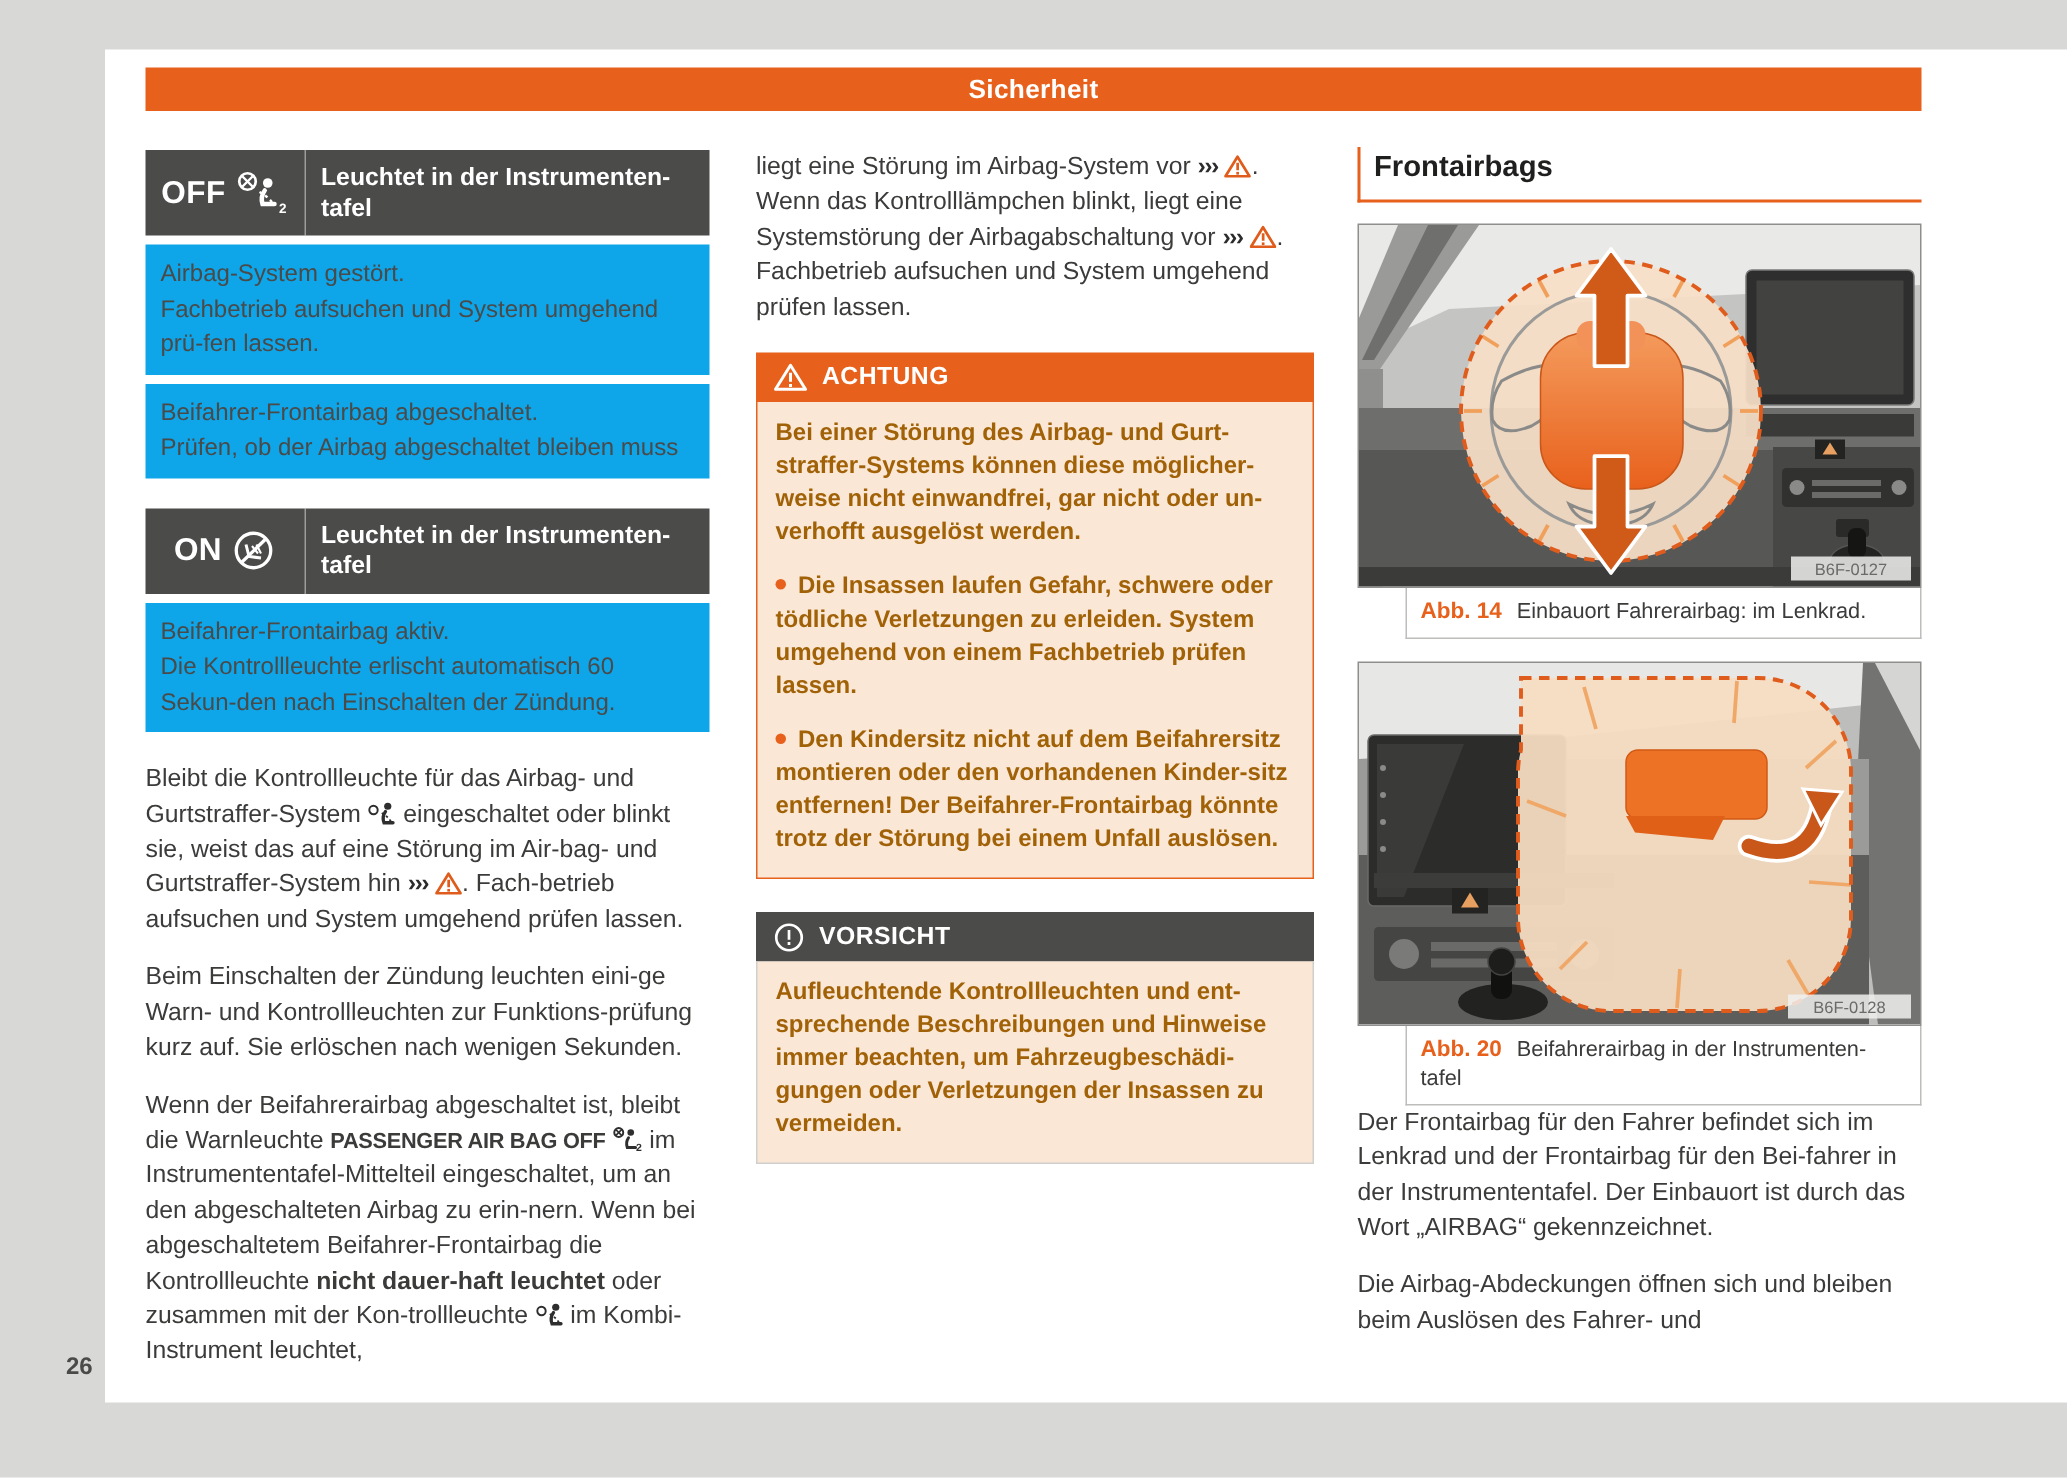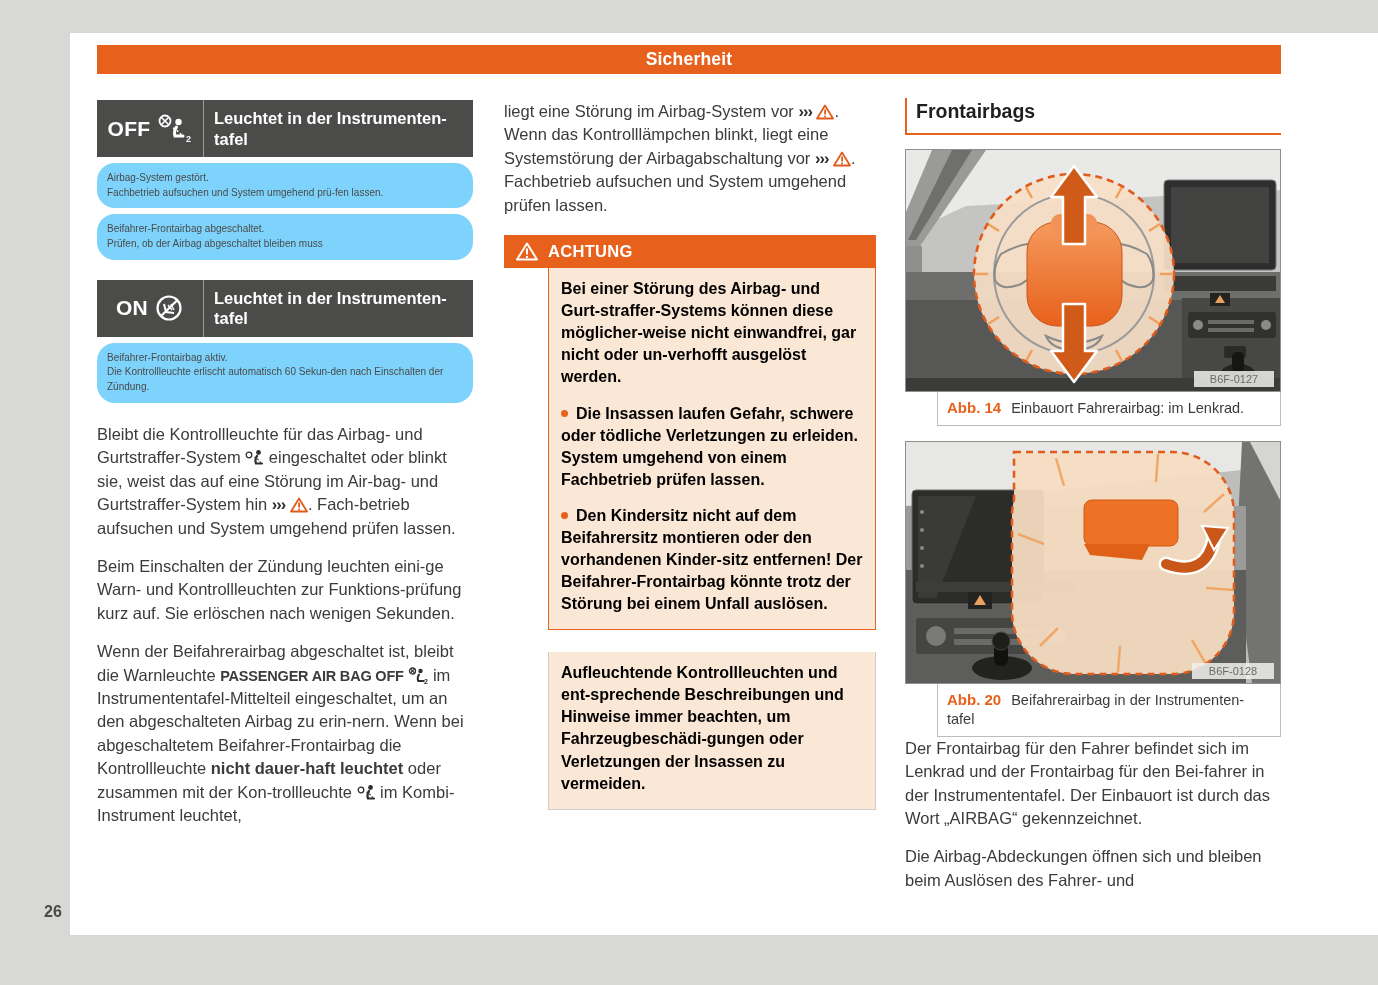--- a/index.html
+++ b/index.html
@@ -35,41 +35,41 @@
   .ind-cell-icon{
     width:106px;display:flex;align-items:center;justify-content:center;gap:6px;
     border-right:1px solid rgba(255,255,255,.45);
   }
   .ind-label{font-weight:bold;font-size:21px;letter-spacing:.3px;}
   .ind-title{
     flex:1;display:flex;align-items:center;padding:4px 10px;
     font-weight:bold;font-size:16.5px;line-height:1.22;
   }
   .gray-row{
-    background:#7dd3fc;color:#4a4a49;font-size:10px;line-height:1.47;
-    padding:8px 10px;margin-bottom:6px;white-space:pre-line;border-radius:18px;
+    background:#0ea5e9;color:#4a4a49;font-size:16px;line-height:1.47;
+    padding:8px 10px;margin-bottom:6px;white-space:pre-line;
   }
   .spacer18{height:14px;}
 
   p.body{font-size:16.5px;line-height:1.42;margin:0 0 15px 0;}
   .bold{font-weight:bold;}
   .pabo{font-weight:bold;font-size:14.5px;letter-spacing:-0.2px;white-space:nowrap;}
   .chev{font-weight:bold;color:#2c2c2c;letter-spacing:-1px;}
   .inline-icon{display:inline-block;vertical-align:-3px;}
 
   
   .warn-box{margin-top:18px;}
   .warn-head{
     background:#e8611c;color:#fff;height:33px;display:flex;align-items:center;
     gap:10px;padding:0 12px;font-weight:bold;font-size:16.5px;letter-spacing:.3px;
   }
   .caut-head{background:#4b4b4a;}
   .warn-body{
     background:#fae7d6;border:1px solid #e8611c;border-top:none;
-    padding:10px 12px 12px 12px;font-weight:bold;font-size:16px;line-height:1.38;color:#000000;margin-left:44px;
+    padding:10px 12px 12px 12px;font-weight:bold;font-size:16px;line-height:1.38;color:#a16207;
   }
   .caut-body{border:1px solid #cfcfce;border-top:none;}
   .warn-body p{margin:0 0 14px 0;}
   .warn-body p:last-child{margin-bottom:2px;}
   .dot{
     display:inline-block;width:7px;height:7px;border-radius:50%;
     background:#e8611c;margin-right:8px;vertical-align:2px;
   }
 
   
@@ -193,20 +193,28 @@
         <span>ACHTUNG</span>
       </div>
       <div class="warn-body">
         <p>Bei einer Störung des Airbag- und Gurt-straffer-Systems können diese möglicher-weise nicht einwandfrei, gar nicht oder un-verhofft ausgelöst werden.</p>
         <p><span class="dot"></span><span>Die Insassen laufen Gefahr, schwere oder tödliche Verletzungen zu erleiden. System umgehend von einem Fachbetrieb prüfen lassen.</span></p>
         <p><span class="dot"></span><span>Den Kindersitz nicht auf dem Beifahrersitz montieren oder den vorhandenen Kinder-sitz entfernen! Der Beifahrer-Frontairbag könnte trotz der Störung bei einem Unfall auslösen.</span></p>
       </div>
     </div>
 
     <div class="warn-box" style="margin-top:22px">
+      <div class="warn-head caut-head">
+        <svg width="20" height="20" viewBox="0 0 20 20">
+          <circle cx="10" cy="10" r="8.5" fill="none" stroke="#fff" stroke-width="1.8"></circle>
+          <rect x="9.1" y="5" width="1.8" height="6.5" fill="#fff"></rect>
+          <rect x="9.1" y="13" width="1.8" height="2" fill="#fff"></rect>
+        </svg>
+        <span>VORSICHT</span>
+      </div>
       <div class="warn-body caut-body">
         <p>Aufleuchtende Kontrollleuchten und ent-sprechende Beschreibungen und Hinweise immer beachten, um Fahrzeugbeschädi-gungen oder Verletzungen der Insassen zu vermeiden.</p>
       </div>
     </div>
   </div>
 
   <div class="col col3" style="top:65px">
 
     <div class="section-heading">Frontairbags</div>
 

